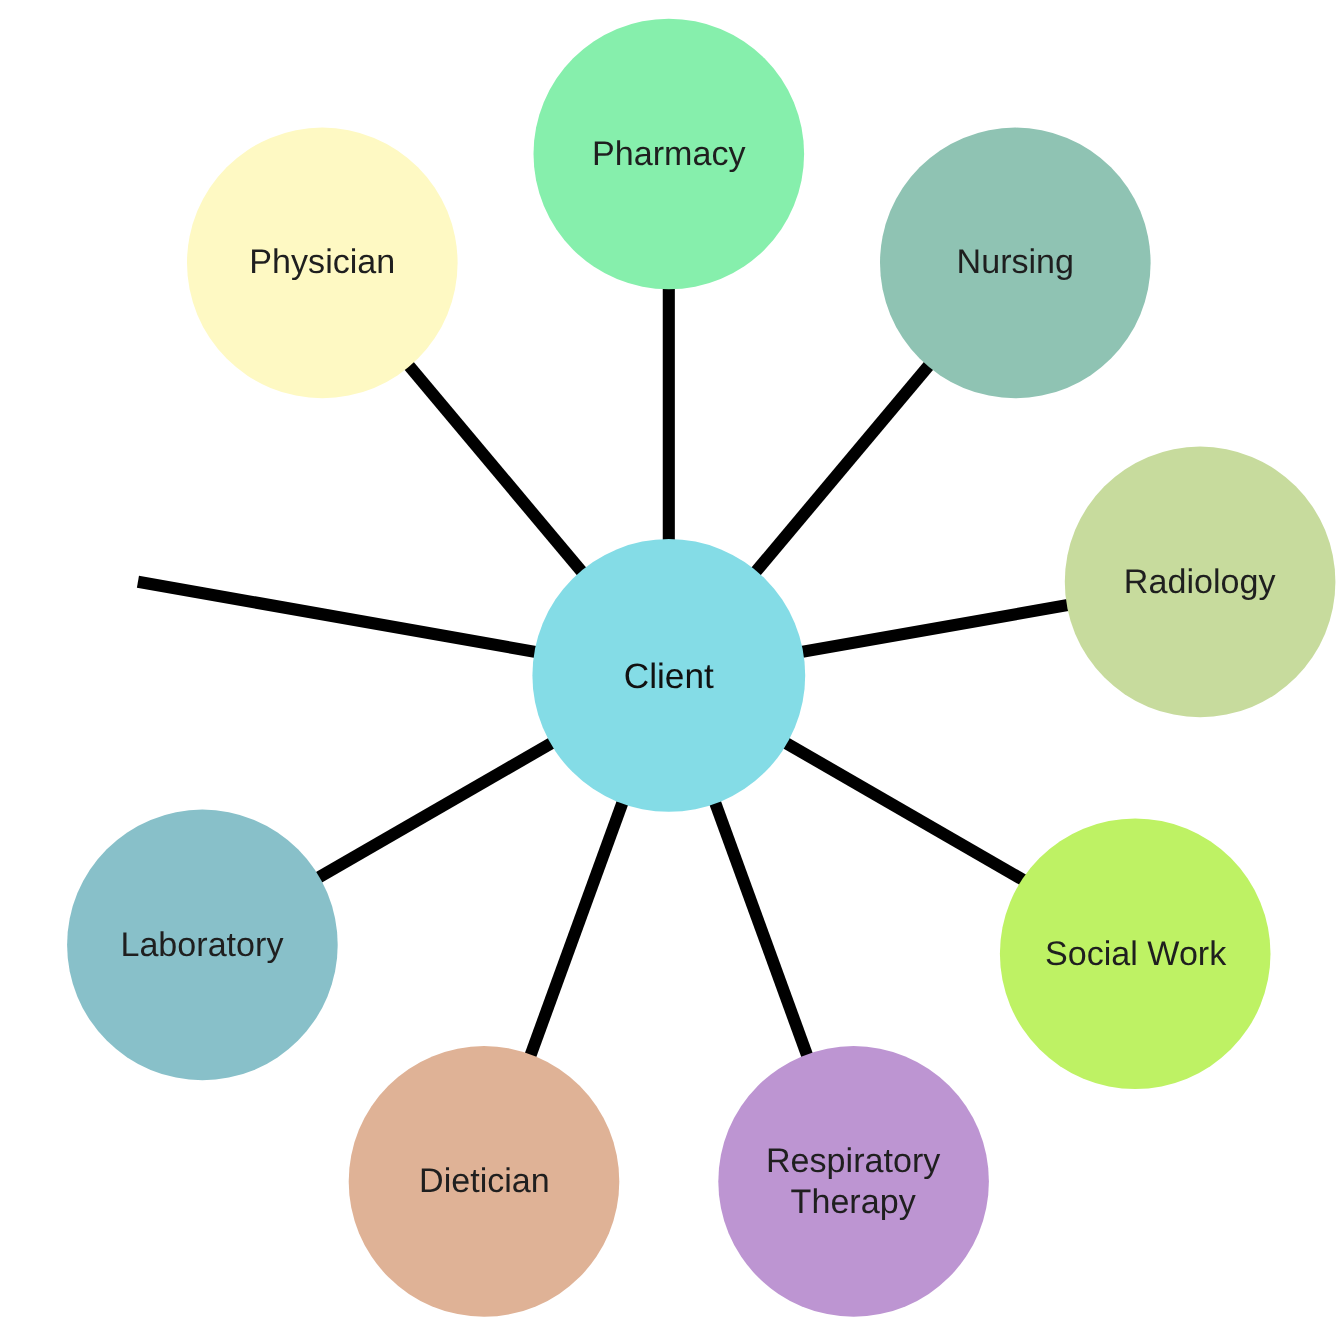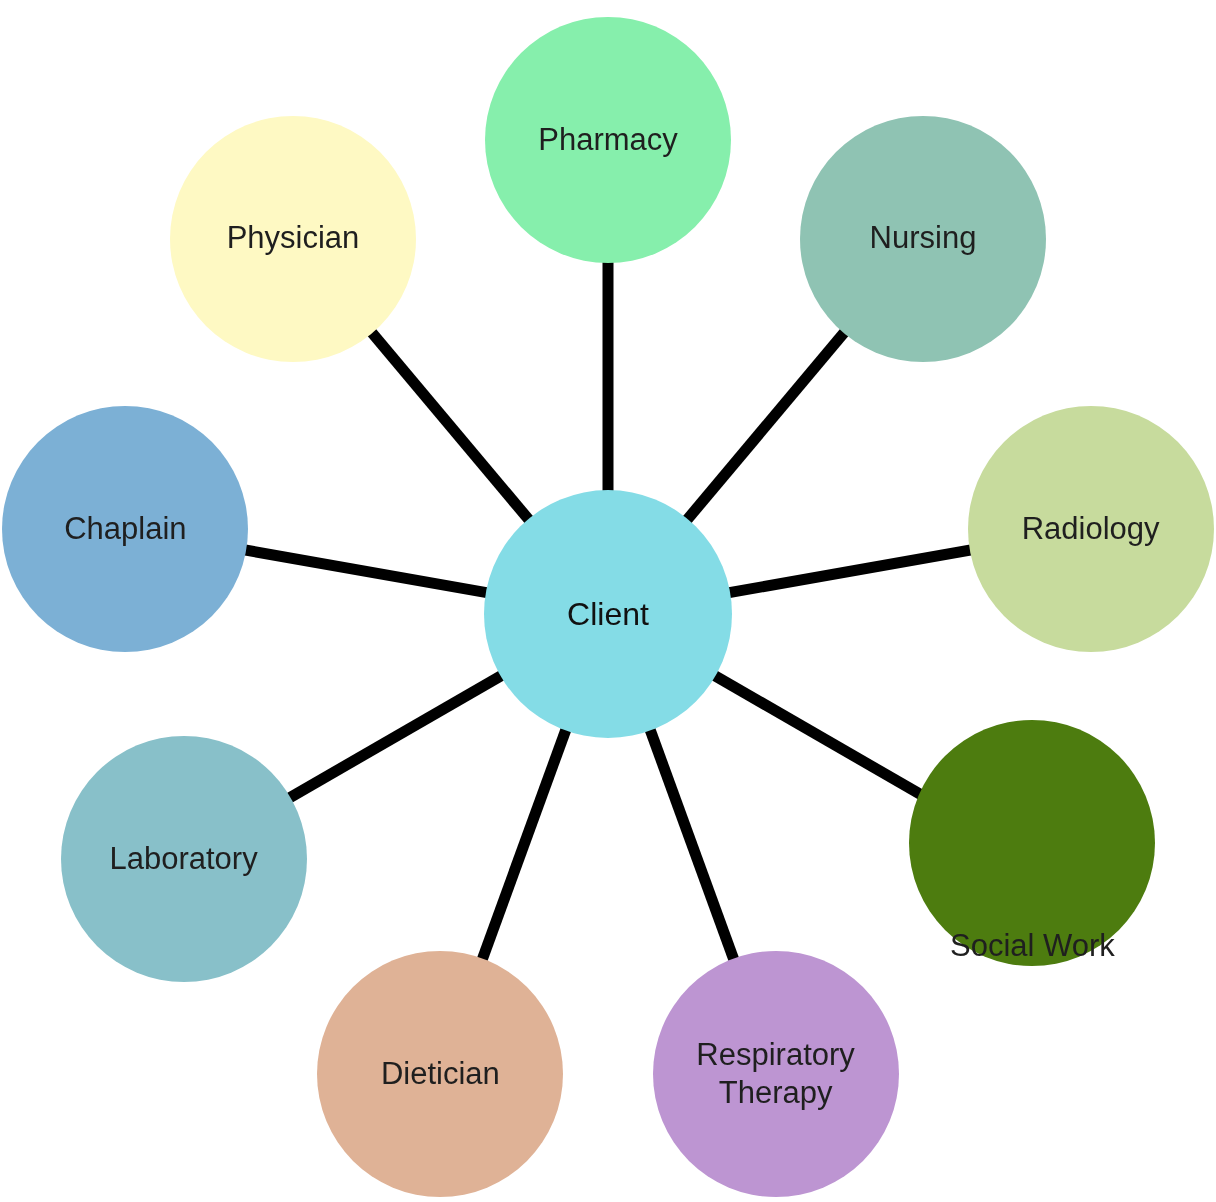--- a/index.html
+++ b/index.html
@@ -60,34 +60,31 @@
 
 <div class="node" style="left: 485px; top: 1px; width: 246px; height: 246px; background: #86efac; margin-top: 16px;">
       <span>Pharmacy</span>
     </div>
     <div class="node" style="left: 967.6px; top: 405.9px; width: 246px; height: 246px; background: rgb(199, 219, 157);">
       <span>Radiology</span>
     </div>
     <div class="node" style="left: 800px; top: 115.6px; width: 246px; height: 246px; background: rgb(143, 195, 179);">
       <span>Nursing</span>
     </div>
-    <div class="node" style="left: 909.4px; top: 720px; width: 246px; height: 246px; background: #4d7c0f; align-items: flex-end;">
+    <div class="node" style="left: 909.4px; top: 744px; width: 246px; height: 246px; background: #bef264;">
       <span>Social Work</span>
     </div>
     <div class="node" style="left: 652.6px; top: 951.4px; width: 246px; height: 246px; background: rgb(189, 149, 210);">
       <span>Respiratory Therapy</span>
     </div>
     <div class="node" style="left: 317.4px; top: 951.4px; width: 246px; height: 246px; background: rgb(223, 178, 150);">
       <span>Dietician</span>
     </div>
     <div class="node" style="left: 60.6px; top: 736px; width: 246px; height: 246px; background: rgb(136, 192, 201);">
       <span>Laboratory</span>
     </div>
-    <div class="node" style="left: 2.4px; top: 405.9px; width: 246px; height: 246px; background: rgb(124, 176, 213);">
-      <span>Chaplain</span>
-    </div>
     <div class="node" style="left: 170px; top: 115.6px; width: 246px; height: 246px; background: #fef9c3;">
       <span>Physician</span>
     </div>
     <div class="node center" style="left: 484px; top: 490px; width: 248px; height: 248px; background: rgb(132, 220, 230); color: rgb(17, 17, 17);">
       <span>Client</span>
     </div>
   </div>
 
 </body></html>

